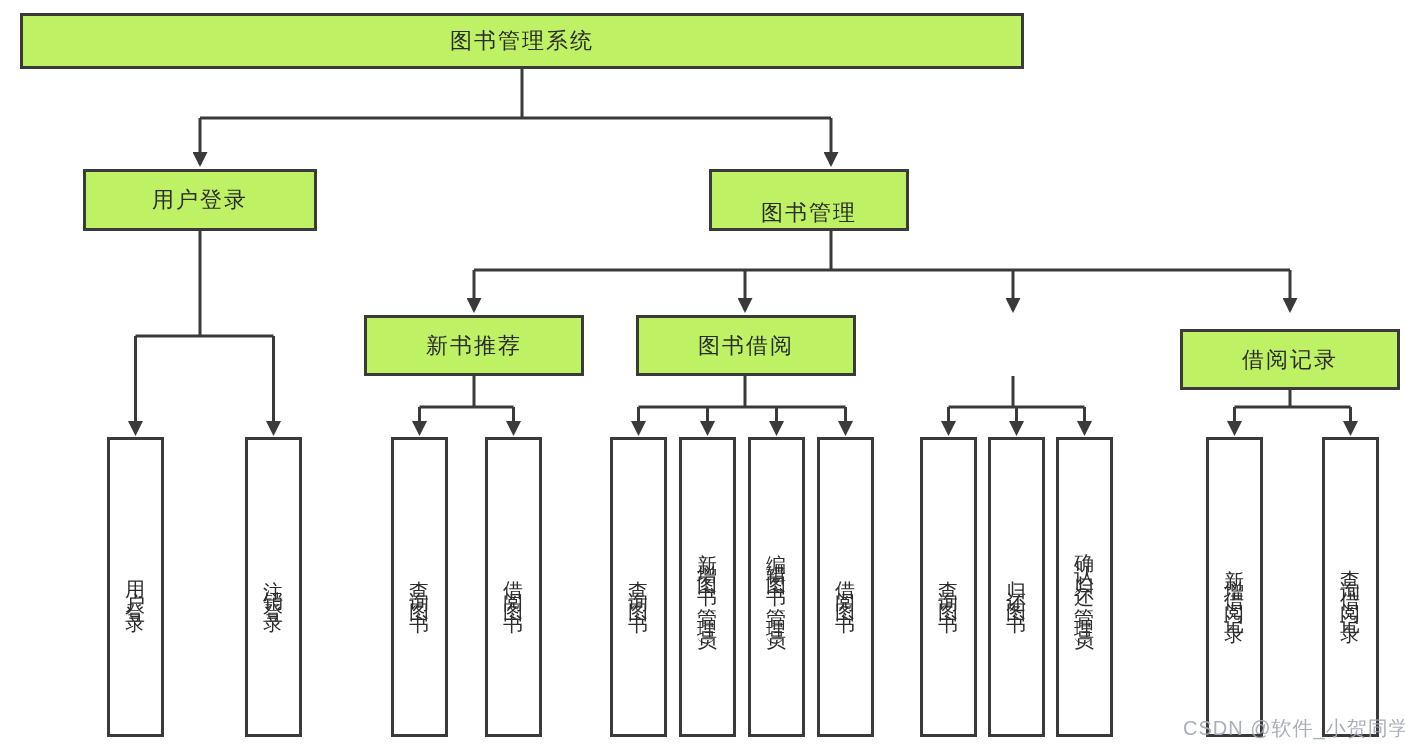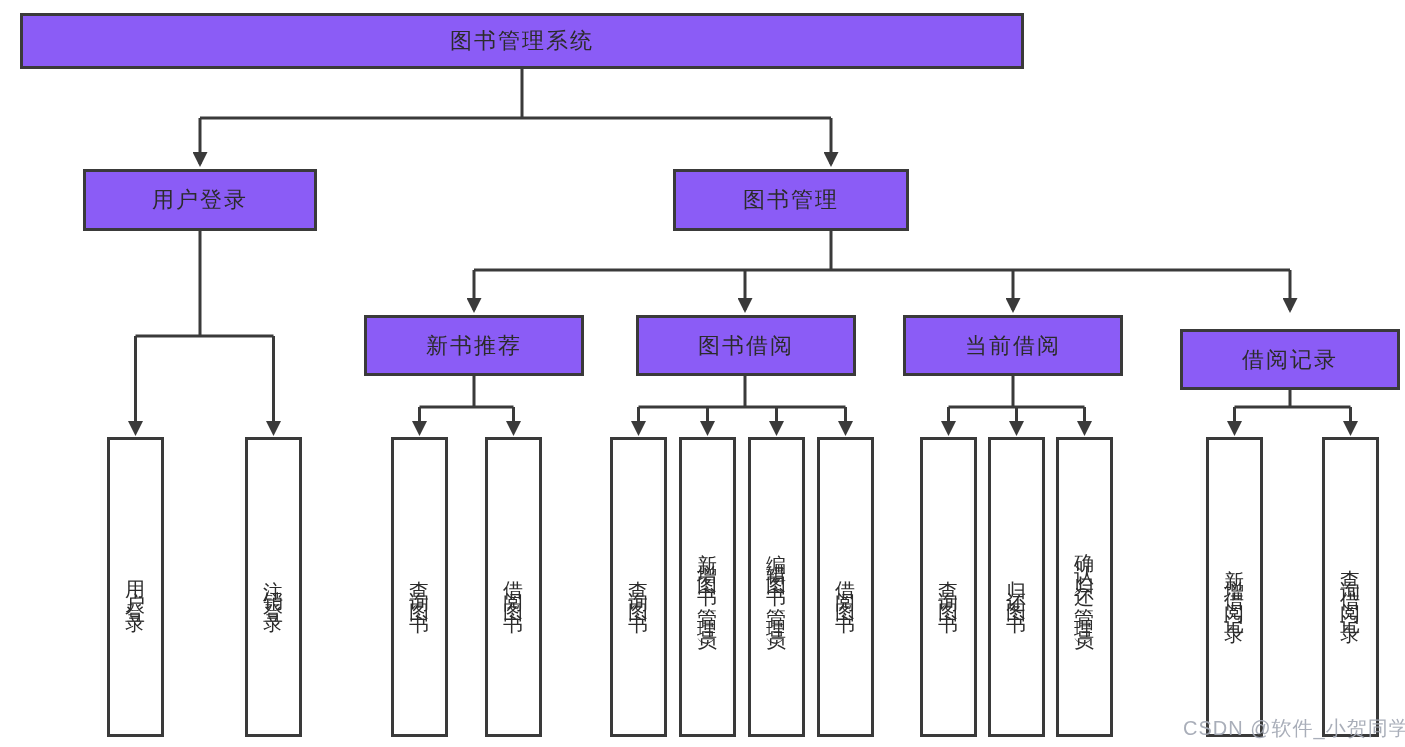--- a/index.html
+++ b/index.html
@@ -9,21 +9,21 @@
   .canvas {
     position: relative;
     width: 1405px;
     height: 747px;
     background: #ffffff;
     overflow: hidden;
   }
   svg.wires { position: absolute; left: 0; top: 0; z-index: 1; }
   .box {
     position: absolute;
-    background: #8b5cf6;
+    background: #bef264;
     border: 3px solid #3a3a3a;
     display: flex;
     align-items: center;
     justify-content: center;
     color: #2b2b2b;
     font-size: 22px;
     letter-spacing: 2px;
     z-index: 2;
     white-space: nowrap;
   }
@@ -101,32 +101,29 @@
     </g>
   </svg>
 
   <div class="box" style="left:20px; top:13px; width:1004px; height:56px;">
     <span>图书管理系统</span>
   </div>
 
   <div class="box" style="left:83px; top:169px; width:234px; height:62px;">
     <span>用户登录</span>
   </div>
-  <div class="box" style="left:673px; top:169px; width:236px; height:62px;">
+  <div class="box" style="left:709px; top:169px; width:200px; height:62px;align-items:flex-end;">
     <span>图书管理</span>
   </div>
 
   <div class="box" style="left:364px; top:315px; width:220px; height:61px;text-align:right;">
     <span>新书推荐</span>
   </div>
   <div class="box" style="left:636px; top:315px; width:220px; height:61px;">
     <span>图书借阅</span>
-  </div>
-  <div class="box" style="left:903px; top:315px; width:220px; height:61px;">
-    <span>当前借阅</span>
   </div>
   <div class="box" style="left:1180px; top:329px; width:220px; height:61px;">
     <span>借阅记录</span>
   </div>
 
   <div class="vbox" style="left:107px;">
     <span class="vtext">用户登录</span>
   </div>
   <div class="vbox" style="left:245px;">
     <span class="vtext">注销登录</span>

